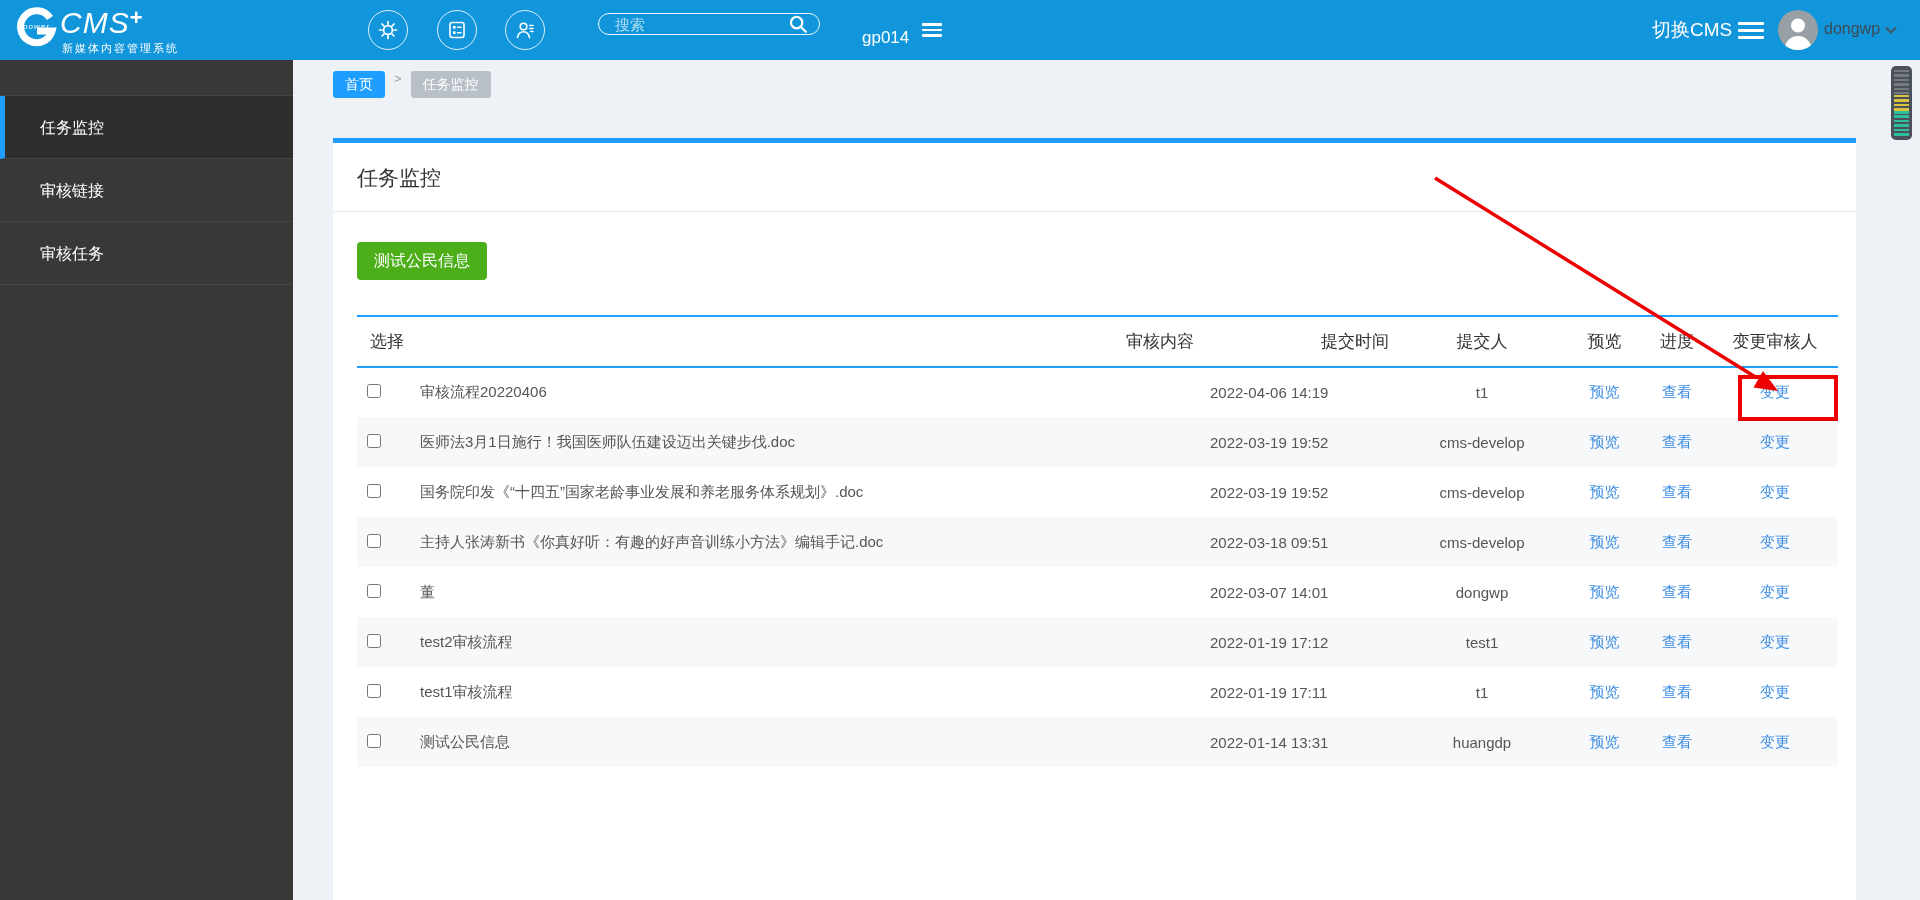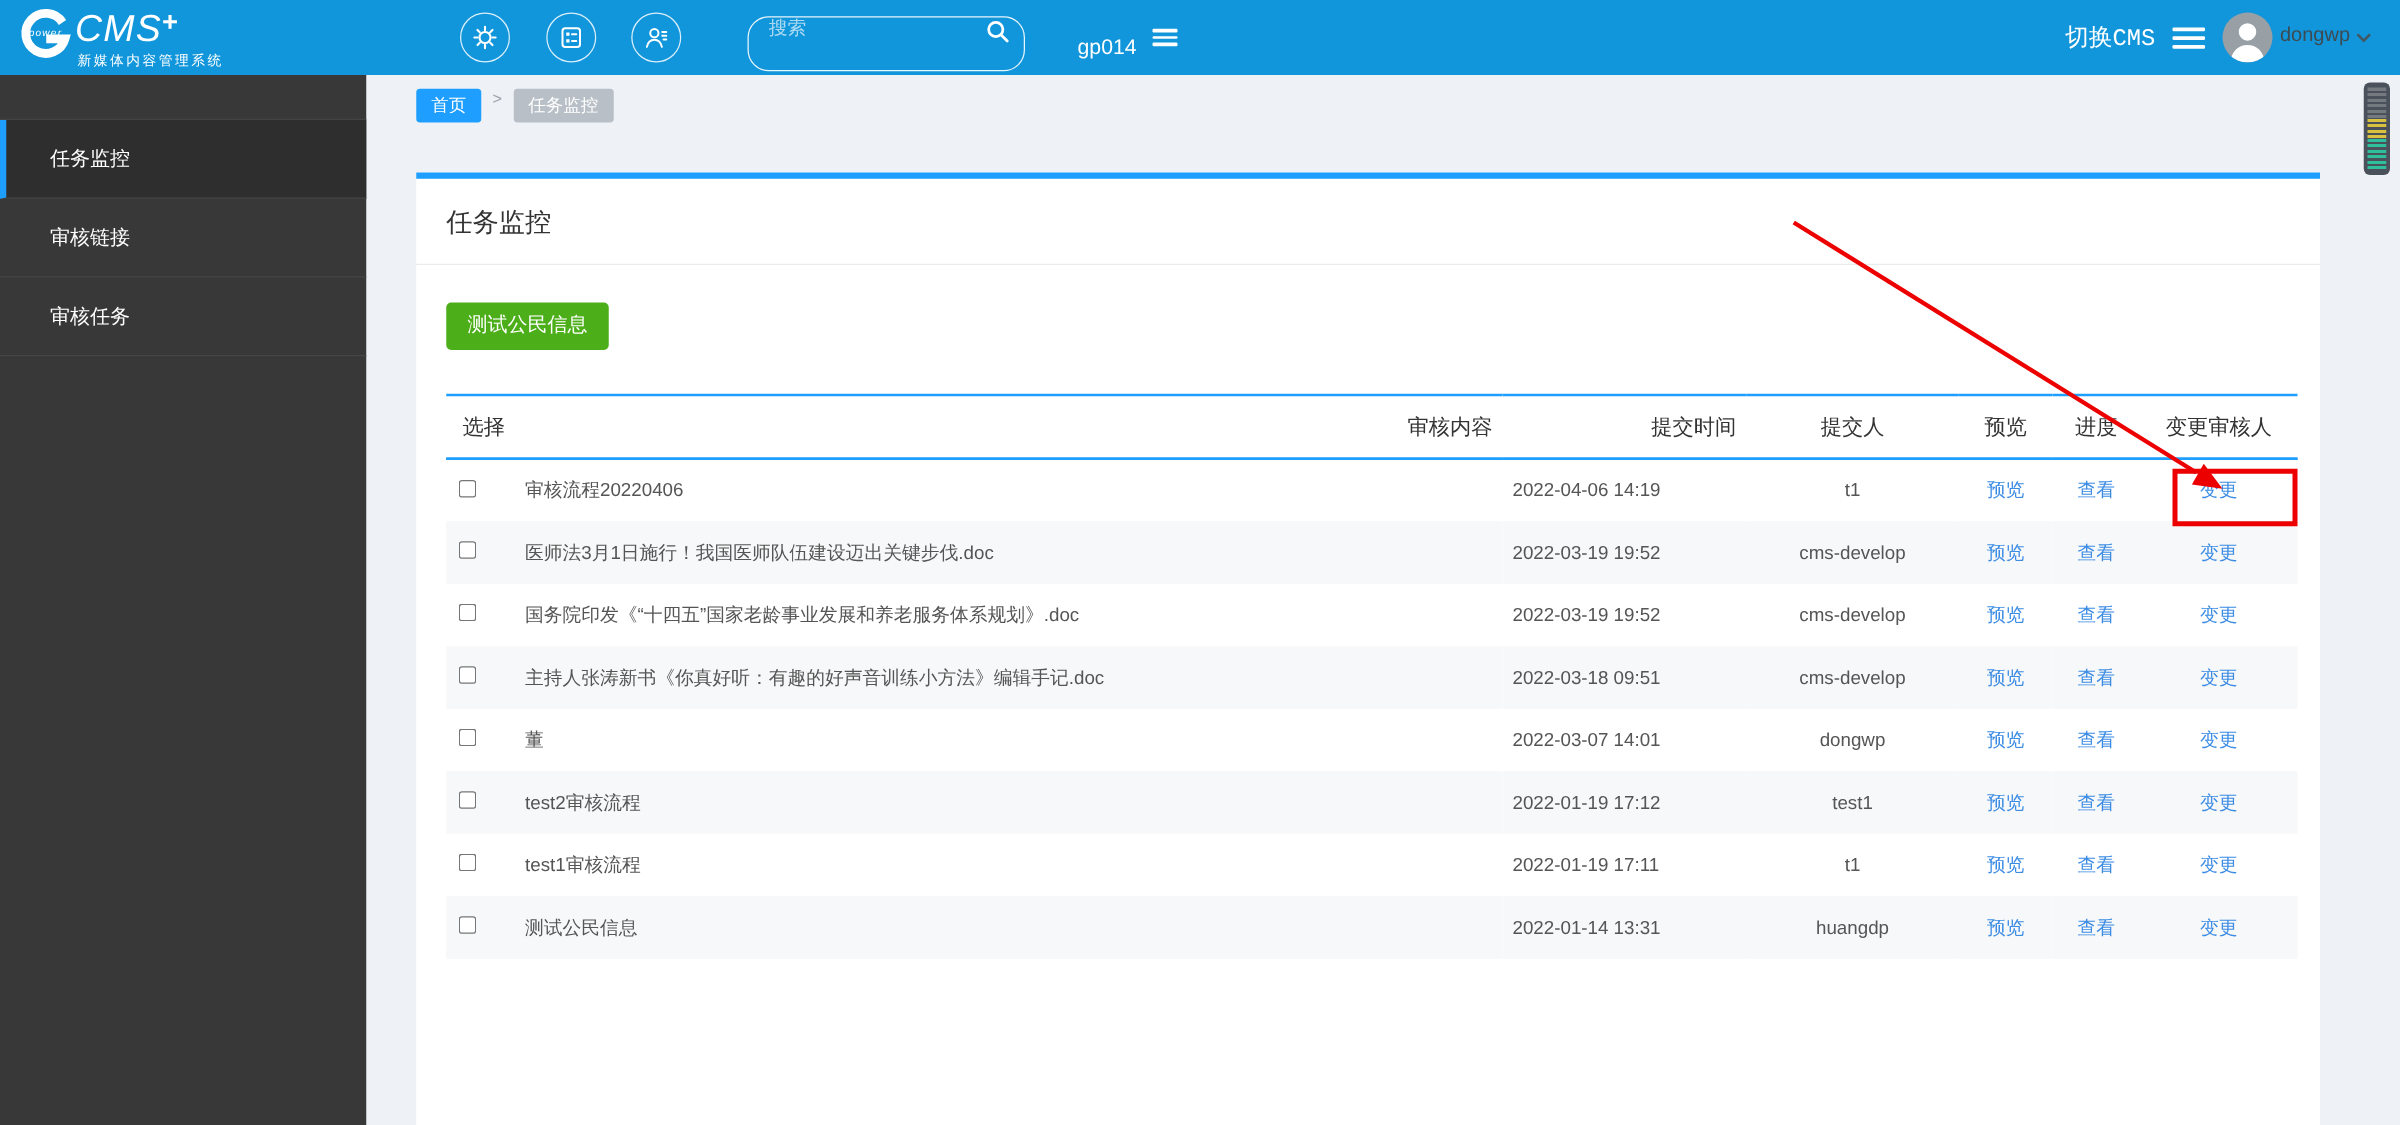--- a/index.html
+++ b/index.html
@@ -11,34 +11,34 @@
   .logo { position:absolute; left:14px; top:5px; height:50px; color:#fff; }
   .logo-g { position:absolute; left:0; top:2px; width:44px; height:44px; }
   .logo-power { position:absolute; left:9px; top:17px; font-size:8px; font-style:italic; color:#fff; letter-spacing:1px; }
   .logo-text { position:absolute; left:46px; top:0; font-size:30px; font-style:italic; font-weight:400; letter-spacing:1px; }
   .logo-plus { font-size:22px; vertical-align:8px; font-weight:700; font-style:normal; }
   .logo-sub { position:absolute; left:48px; top:36px; font-size:11px; letter-spacing:2px; white-space:nowrap; }
 
   .hdr-circle { position:absolute; top:10px; width:40px; height:40px; border:1px solid rgba(255,255,255,.85); border-radius:50%; display:flex; align-items:center; justify-content:center; cursor:pointer; }
   .hdr-circle svg { width:24px; height:24px; }
 
-  .searchbox { position:absolute; left:598px; top:13px; width:222px; height:44px; border:1px solid rgba(255,255,255,.9); border-radius:17px; display:flex; align-items:flex-start; padding:0 10px 0 16px; }
+  .searchbox { position:absolute; left:598px; top:13px; width:222px; height:22px; border:1px solid rgba(255,255,255,.9); border-radius:17px; display:flex; align-items:center; padding:0 10px 0 16px; }
   .searchbox input { flex:1; background:transparent; border:none; outline:none; color:#fff; font-size:15px; min-width:0; }
   .searchbox input::placeholder { color:rgba(255,255,255,.65); }
   .searchbox svg { width:22px; height:22px; flex:none; }
 
   .ws-name { position:absolute; left:862px; top:18px; color:#fff; font-size:17px;margin-top:10px; }
   .burger { position:absolute; display:flex; flex-direction:column; justify-content:space-between; cursor:pointer; }
   .burger span { display:block; background:#fff; border-radius:1px; }
   .burger-sm { left:922px; top:23px; width:20px; height:14px; }
   .burger-sm span { height:2.6px; }
   .burger-lg { left:1738px; top:22px; width:26px; height:17px; }
   .burger-lg span { height:3.4px; }
 
-  .switch-cms { position:absolute; left:1652px; top:17px; color:#fff; font-size:19px; cursor:pointer;font-family:Liberation Mono, monospace; }
+  .switch-cms { position:absolute; left:1652px; top:17px; color:#fff; font-size:19px; cursor:pointer; }
   .avatar { position:absolute; left:1778px; top:10px; width:40px; height:40px; border-radius:50%; background:#98a0a6; overflow:hidden; cursor:pointer; }
   .username { position:absolute; left:1824px; top:20px; font-size:16px; color:#3c4b53; cursor:pointer; }
   .chev { position:absolute; left:1884px; top:25px; width:14px; height:10px; }
 
   
   .sidebar { position:absolute; left:0; top:60px; width:293px; height:840px; background:#383838; z-index:5; }
   .side-spacer { height:36px; border-bottom:1px solid #434343; }
   .side-item { height:63px; line-height:63px; padding-left:40px; color:#fff; font-size:16px; border-bottom:1px solid #454545; cursor:pointer; }
   .side-item.active { background:#2e2e2e; border-left:5px solid #1e9fff; padding-left:35px; }
 

